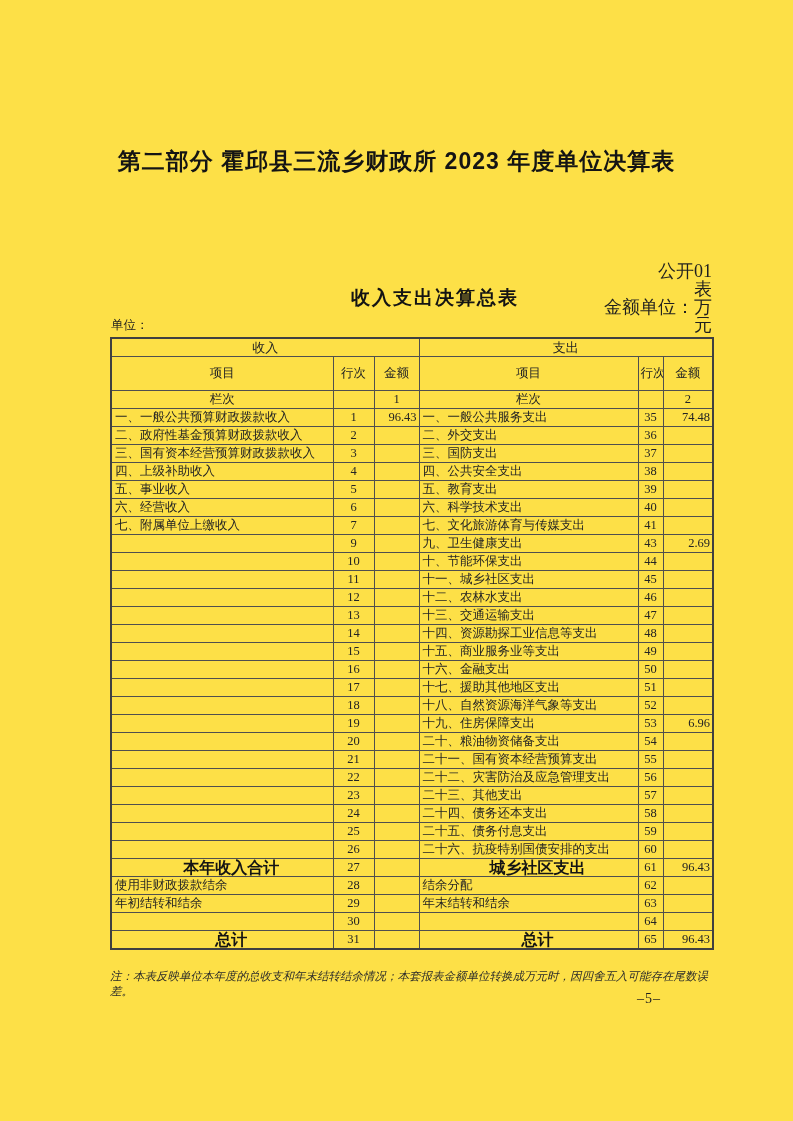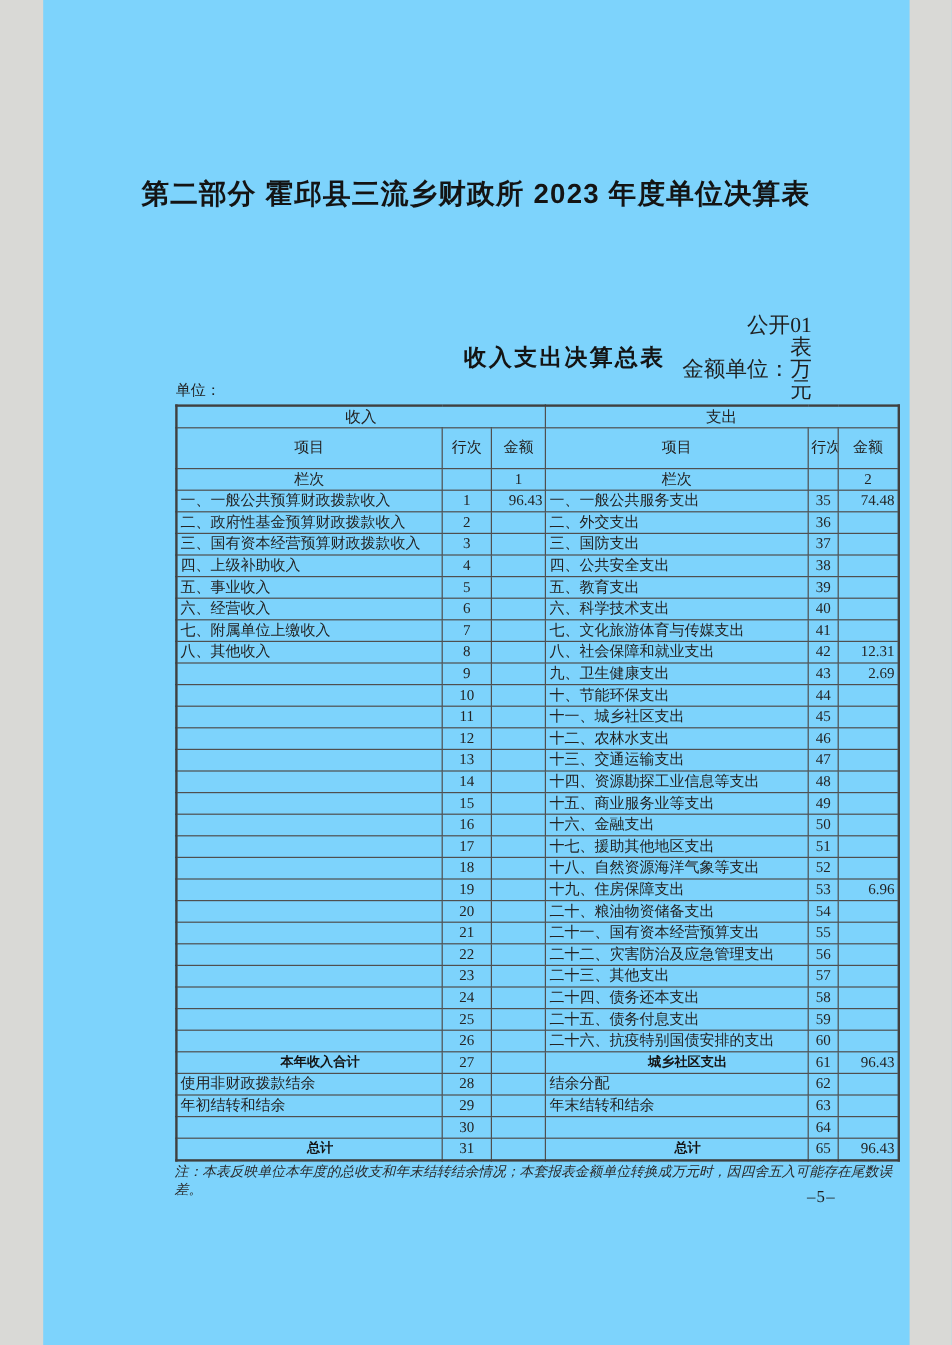--- a/index.html
+++ b/index.html
@@ -1,20 +1,20 @@
 <!DOCTYPE html>
 <html><head>
 <meta charset="utf-8">
 <style>
   html,body { margin:0; padding:0; background:#d9d9d6; }
   .page {
     position:relative;
-    width:722px; height:1121px;
+    width:793px; height:1121px;
     margin:0 auto;
-    background:#7dd3fc;
+    background:#fde047;
     font-family:"Liberation Serif","DejaVu Serif",serif;
     color:#1f1f1f;
     overflow:hidden;
   }
   .part-title {
     position:absolute; top:146px; left:0; width:100%;
     text-align:center;
     font-family:"Liberation Sans","DejaVu Sans",sans-serif;
     font-weight:bold; font-size:23px; letter-spacing:1px;
     color:#141414;
@@ -50,21 +50,21 @@
     color:#242424;
   }
   thead tr.section-row th { height:17px; text-align:center; font-size:13px; }
   thead tr.cols-row th { height:33px; text-align:center; }
   th.wrap { white-space:normal; word-break:break-all; line-height:14px; padding:0 6px; }
   tr.lanci-row td { text-align:center; }
   tbody td.item { text-align:left; padding-left:3px; }
   tbody td.item.total {
     text-align:center; font-weight:bold;
     font-family:"Liberation Sans","DejaVu Sans",sans-serif;
-    font-size:11px; color:#141414;padding-left:20px;
+    font-size:16px; color:#141414;padding-left:20px;
   }
   tbody td.line { text-align:center; }
   tbody td.amt { text-align:right; padding-right:2px; }
   .note {
     position:absolute; top:969px; left:110px; width:620px;
     font-size:11.5px; color:#2a2a2a;font-style:italic;
   }
   .pagenum {
     position:absolute; top:991px; left:637px;
     font-size:14px; letter-spacing:1px;
@@ -170,28 +170,20 @@
         </tr>
         <tr>
           <td class="item">七、附属单位上缴收入</td>
           <td class="line">7</td>
           <td class="amt"></td>
           <td class="item">七、文化旅游体育与传媒支出</td>
           <td class="line">41</td>
           <td class="amt"></td>
         </tr>
         <tr>
-          <td class="item">八、其他收入</td>
-          <td class="line">8</td>
-          <td class="amt"></td>
-          <td class="item">八、社会保障和就业支出</td>
-          <td class="line">42</td>
-          <td class="amt">12.31</td>
-        </tr>
-        <tr>
           <td class="item"></td>
           <td class="line">9</td>
           <td class="amt"></td>
           <td class="item">九、卫生健康支出</td>
           <td class="line">43</td>
           <td class="amt">2.69</td>
         </tr>
         <tr>
           <td class="item"></td>
           <td class="line">10</td>

